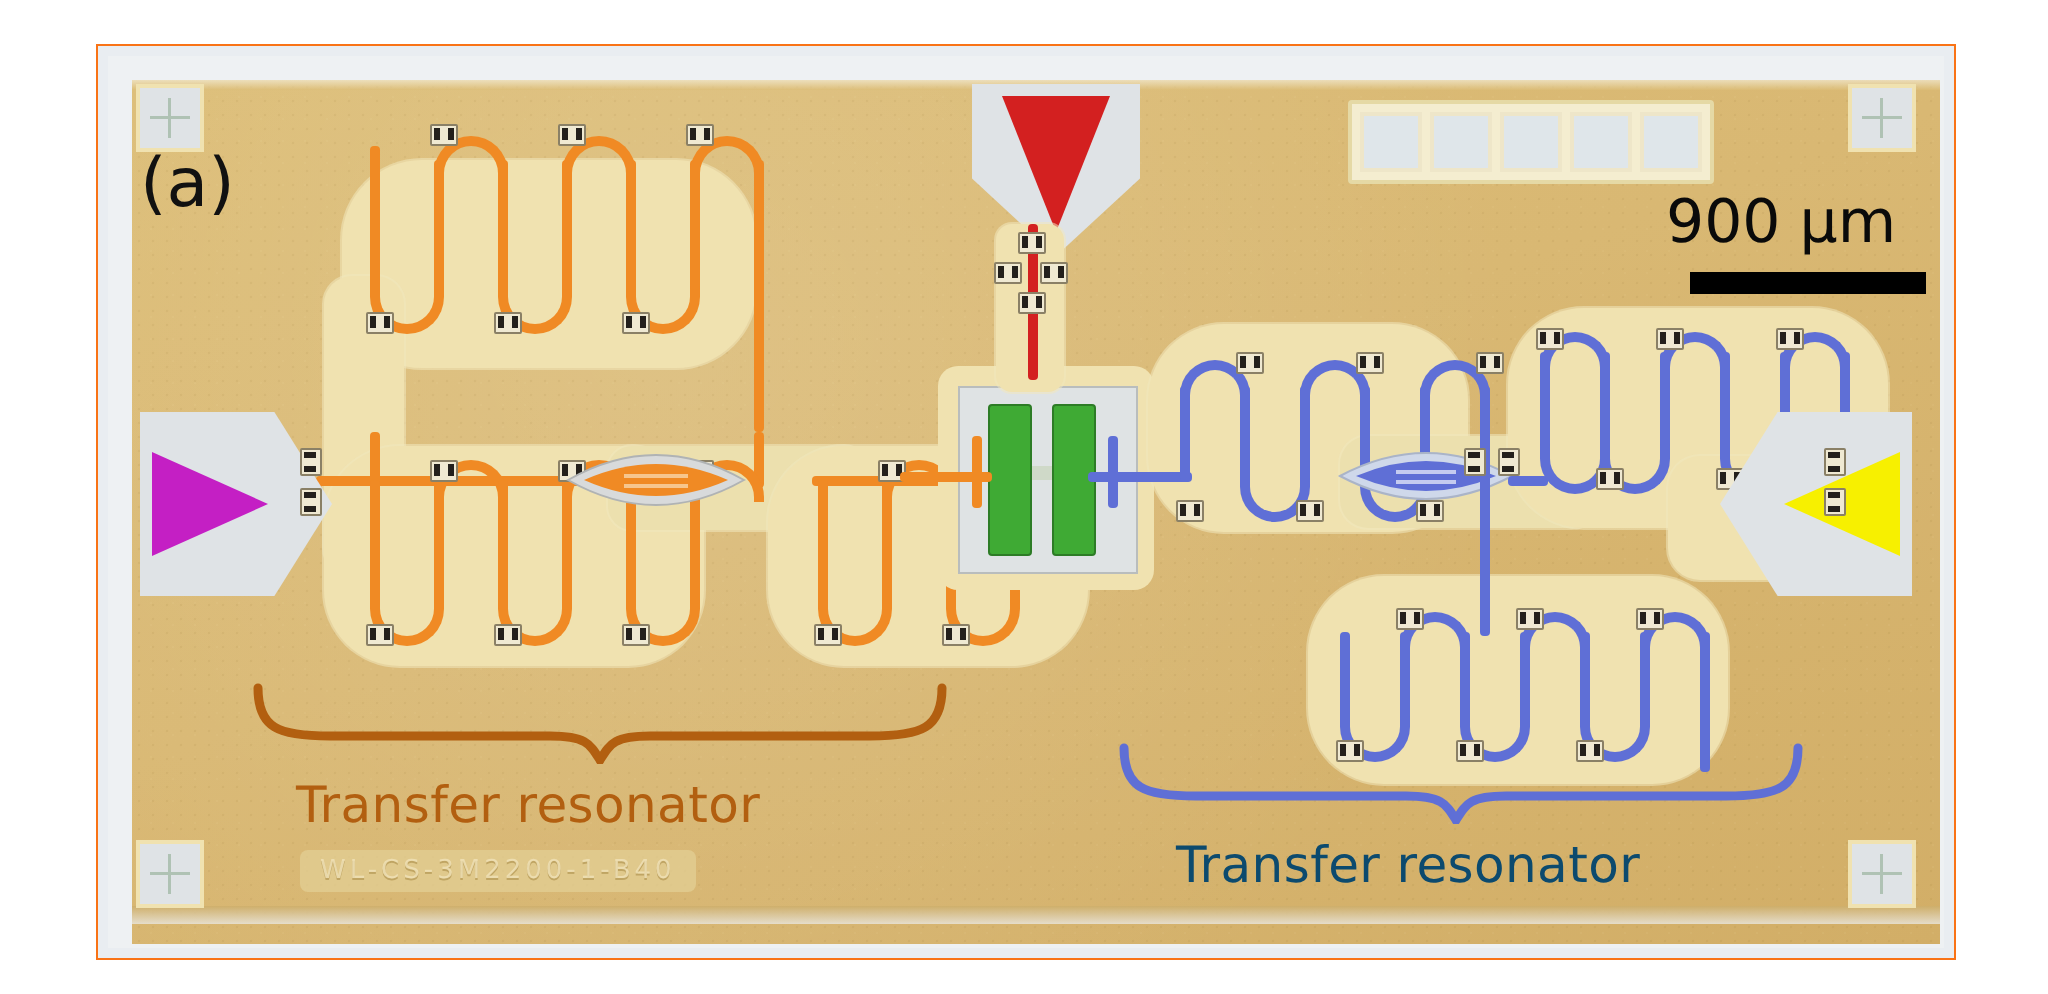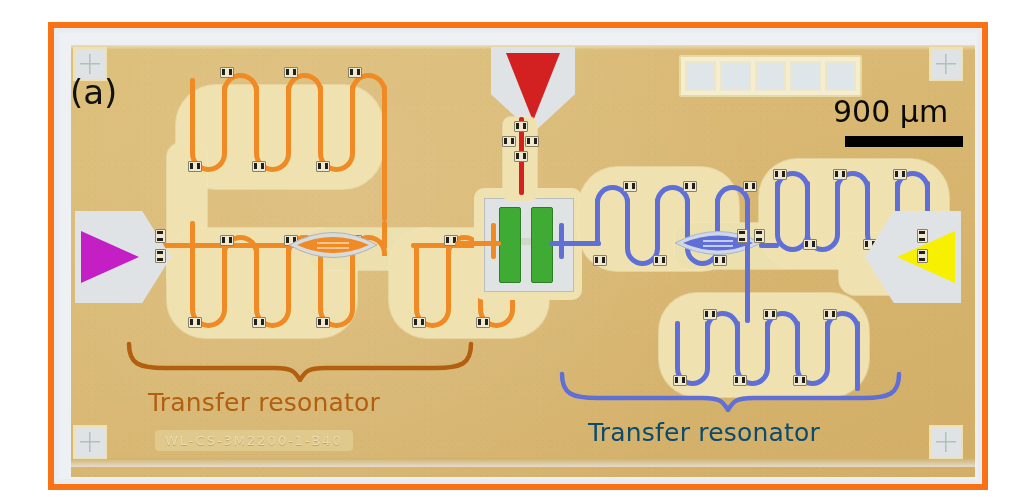--- a/index.html
+++ b/index.html
@@ -2,21 +2,21 @@
 <html><head>
 <meta charset="utf-8">
 <style>
   html,body{margin:0;padding:0;background:#ffffff;}
   body{width:1024px;height:497px;overflow:hidden;
        font-family:"DejaVu Sans","Liberation Sans",sans-serif;}
   #root{position:relative;width:1024px;height:497px;background:#ffffff;}
 
   
   #chip-frame{position:absolute;left:48px;top:22px;width:928px;height:456px;
-    background:#e9edf1;border:6px solid #f97316;}
+    background:#e9edf1;border:1px solid #f97316;}
   #chip-edge{position:absolute;left:5px;top:5px;width:918px;height:446px;
     background:#eef1f3;}
   #chip-surface{position:absolute;left:12px;top:12px;width:904px;height:432px;
     background:
       radial-gradient(circle at 30% 30%, rgba(255,255,255,.12), rgba(0,0,0,0) 60%),
       linear-gradient(160deg,#dcbd76 0%,#d9b873 45%,#d2ae67 100%);
   }
   .noise{position:absolute;inset:0;opacity:.18;
     background-image:
       radial-gradient(rgba(120,90,30,.40) .7px, transparent .8px),

